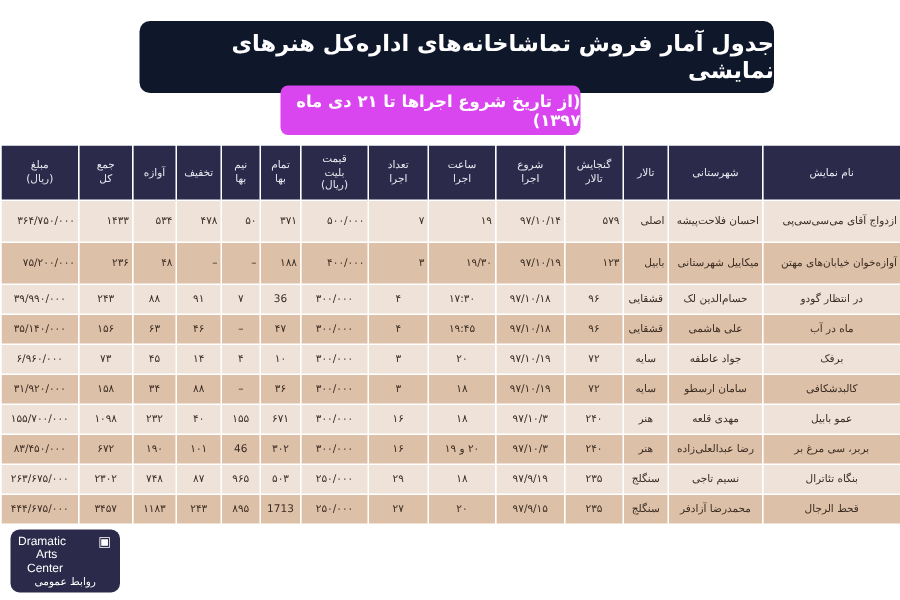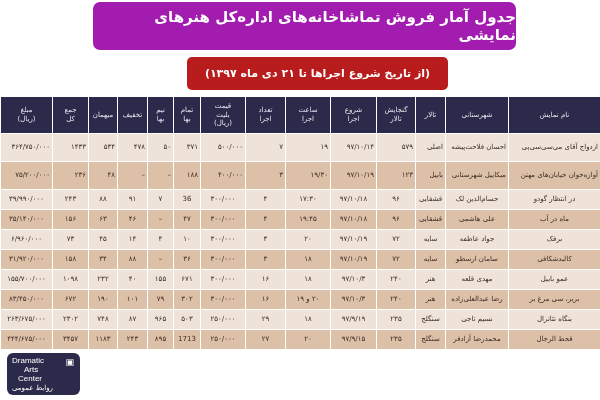--- a/index.html
+++ b/index.html
@@ -1,27 +1,27 @@
 <!DOCTYPE html>
 <html><head>
 <meta charset="utf-8">
 <style>
   html, body { margin:0; padding:0; }
   body { width:600px; height:400px; background:#ffffff; position:relative; overflow:hidden; font-family:"DejaVu Sans", sans-serif; }
-  .title-box { position:absolute; left:93px; top:2px; width:423px; height:48px; background:#a21caf; border-radius:7px; color:#fff; display:flex; align-items:center; justify-content:center; font-size:15px; font-weight:bold; direction:rtl; }
-  .subtitle-box { position:absolute; left:187px; top:57px; width:261px; height:33px; background:#b91c1c; border-radius:5px; color:#fff; display:flex; align-items:center; justify-content:center; font-size:11px; font-weight:bold; direction:rtl; }
+  .title-box { position:absolute; left:93px; top:14px; width:423px; height:48px; background:#0f172a; border-radius:7px; color:#fff; display:flex; align-items:center; justify-content:center; font-size:15px; font-weight:bold; direction:rtl; }
+  .subtitle-box { position:absolute; left:187px; top:57px; width:200px; height:33px; background:#d946ef; border-radius:5px; color:#fff; display:flex; align-items:center; justify-content:center; font-size:11px; font-weight:bold; direction:rtl; }
   table.stats { position:absolute; left:0; top:96px; width:600px; border-collapse:collapse; table-layout:fixed; direction:rtl; font-size:7px; }
   table.stats th { background:#2b2a4a; color:#e8e8f0; font-weight:normal; height:36px; border:1px solid #ffffff; padding:0 1px; text-align:center; line-height:1.25; white-space:pre-line; }
   table.stats td { border:1px solid #ffffff; text-align:center; color:#3a2c22; height:19px; padding:0 2px; line-height:1.2; }
   table.stats tr.r-odd td { background:#efe3d9; }
   table.stats tr.r-even td { background:#ddc0a8; }
   table.stats tr.tall td { height:27px;text-align:right; }
   .logo { position:absolute; left:7px; top:353px; width:73px; height:42px; background:#2b2a4a; border-radius:6px; color:#fff; font-size:8px; line-height:9px; padding:3px 5px; box-sizing:border-box; }
   .logo .en { font-family:"Liberation Sans", sans-serif; }
-  .logo .fa { direction:rtl; font-size:7px; text-align:left; margin-top:1px; }
+  .logo .fa { direction:rtl; font-size:7px; text-align:center; margin-top:1px; }
   .logo .book { position:absolute; right:6px; top:5px; font-size:9px; color:#fff; }
 </style>
 </head>
 <body>
 
 <div class="title-box">جدول آمار فروش تماشاخانه‌های اداره‌کل هنرهای نمایشی</div>
 <div class="subtitle-box">(از تاریخ شروع اجراها تا ۲۱ دی ماه ۱۳۹۷)</div>
 
 <table class="stats">
   <colgroup>
@@ -54,21 +54,21 @@
       <th>تعداد
 اجرا</th>
       <th>قیمت
 بلیت
 (ریال)</th>
       <th>تمام
 بها</th>
       <th>نیم
 بها</th>
       <th>تخفیف</th>
-      <th>میهمان</th>
+      <th>آوازه</th>
       <th>جمع
 کل</th>
       <th>مبلغ
 (ریال)</th>
     </tr>
   </thead>
   <tbody id="tbody">
       <tr class="r-odd tall">
         <td>ازدواج آقای می‌سی‌سی‌پی</td>
         <td>احسان فلاحت‌پیشه</td>
@@ -184,21 +184,21 @@
       <tr class="r-even">
         <td>بربر، سی مرغ بر</td>
         <td>رضا عبدالعلی‌زاده</td>
         <td>هنر</td>
         <td>۲۴۰</td>
         <td>۹۷/۱۰/۳</td>
         <td>۲۰ و ۱۹</td>
         <td>۱۶</td>
         <td>۳۰۰/۰۰۰</td>
         <td>۳۰۲</td>
-        <td>۷۹</td>
+        <td>46</td>
         <td>۱۰۱</td>
         <td>۱۹۰</td>
         <td>۶۷۲</td>
         <td>۸۳/۴۵۰/۰۰۰</td>
       </tr>
       <tr class="r-odd">
         <td>بنگاه تئاترال</td>
         <td>نسیم تاجی</td>
         <td>سنگلج</td>
         <td>۲۳۵</td>

